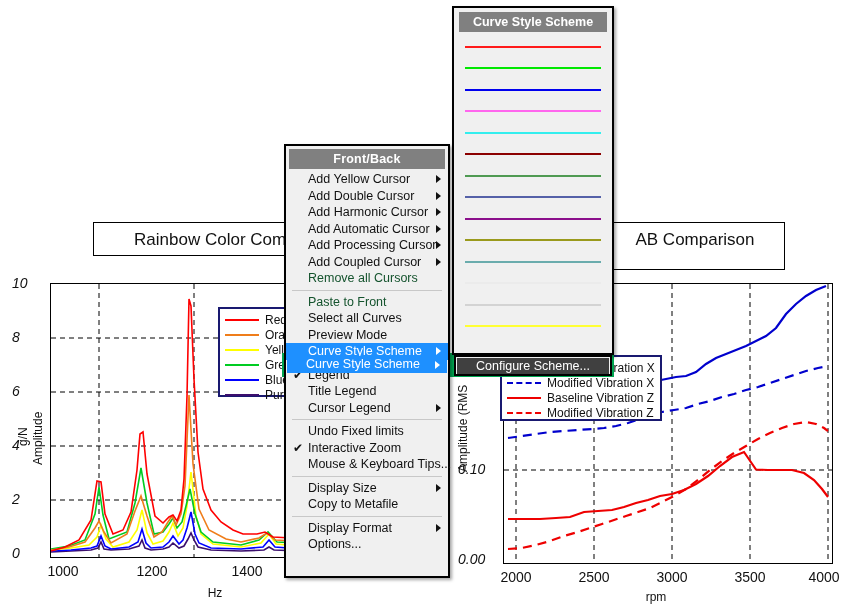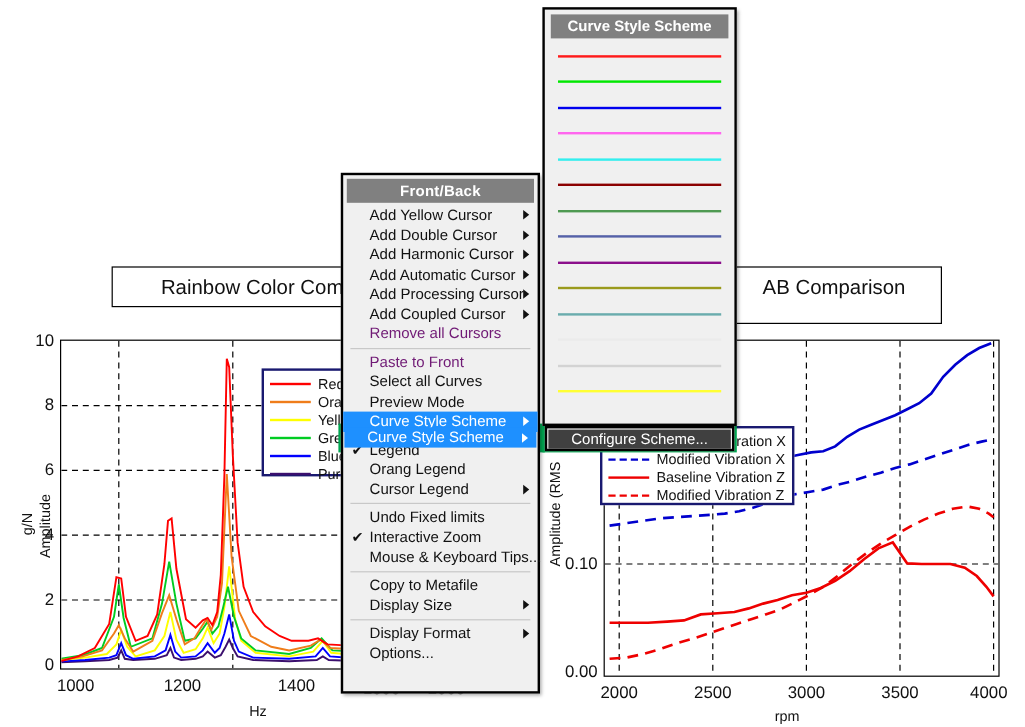--- a/index.html
+++ b/index.html
@@ -46,21 +46,21 @@
     color:#111;
     text-align:center;
     white-space:nowrap;
   }
   .tick{
     position:absolute;
     font-size:14px;
     color:#111;
     white-space:nowrap;
   }
-  .ytick{text-align:right;}
+  .ytick{font-style:italic;}
   .xtick{text-align:center;}
 
   .legendbox{
     position:absolute;
     border:2px solid #191970;
     background:#ffffff;
     box-sizing:border-box;
     padding:3px 5px 3px 5px;
     z-index:4;
   }
@@ -103,21 +103,21 @@
     position:relative;
     height:16.5px;
     line-height:16.5px;
     font-size:12.5px;
     color:#111;
     padding-left:22px;
     padding-right:18px;
     white-space:nowrap;
     cursor:default;
   }
-  .mi.disabled{color:#701a75;}
+  .mi.disabled{color:#14532d;}
   .mi .check{
     position:absolute;left:7px;top:0;
     font-size:12px;color:#111;
   }
   .mi .arrow{
     position:absolute;right:7px;top:50%;
     width:0;height:0;
     margin-top:-4px;
     border-left:5px solid #111;
     border-top:4px solid transparent;
@@ -342,29 +342,29 @@
         <div class="mi"><span>Add Processing Cursor</span><span class="arrow"></span></div>
         <div class="mi"><span>Add Coupled Cursor</span><span class="arrow"></span></div>
         <div class="mi disabled"><span>Remove all Cursors</span></div>
         <div class="msep"></div>
         <div class="mi disabled"><span>Paste to Front</span></div>
         <div class="mi"><span>Select all Curves</span></div>
         <div class="mi"><span>Preview Mode</span></div>
         <div class="mi sel"><span>Curve Style Scheme</span><span class="arrow"></span></div>
         <div class="msep"></div>
         <div class="mi"><span class="check">✔</span><span>Legend</span></div>
-        <div class="mi"><span>Orang Legend</span></div>
+        <div class="mi"><span>Title Legend</span></div>
         <div class="mi"><span>Cursor Legend</span><span class="arrow"></span></div>
         <div class="msep"></div>
         <div class="mi"><span>Undo Fixed limits</span></div>
         <div class="mi"><span class="check">✔</span><span>Interactive Zoom</span></div>
         <div class="mi"><span>Mouse &amp; Keyboard Tips...</span></div>
         <div class="msep"></div>
+        <div class="mi"><span>Display Size</span><span class="arrow"></span></div>
         <div class="mi"><span>Copy to Metafile</span></div>
-        <div class="mi"><span>Display Size</span><span class="arrow"></span></div>
         <div class="msep"></div>
         <div class="mi"><span>Display Format</span><span class="arrow"></span></div>
         <div class="mi"><span>Options...</span></div>
       </div>
   </div>
 
   <div class="greenhl" style="left:282px;top:353px;width:172px;height:24px;"></div>
   <div class="greenhl" style="left:452px;top:353px;width:162px;height:24px;"></div>
 
   <div style="position:absolute;left:287px;top:356px;width:160px;height:17px;background:#1e90ff;z-index:24;">

